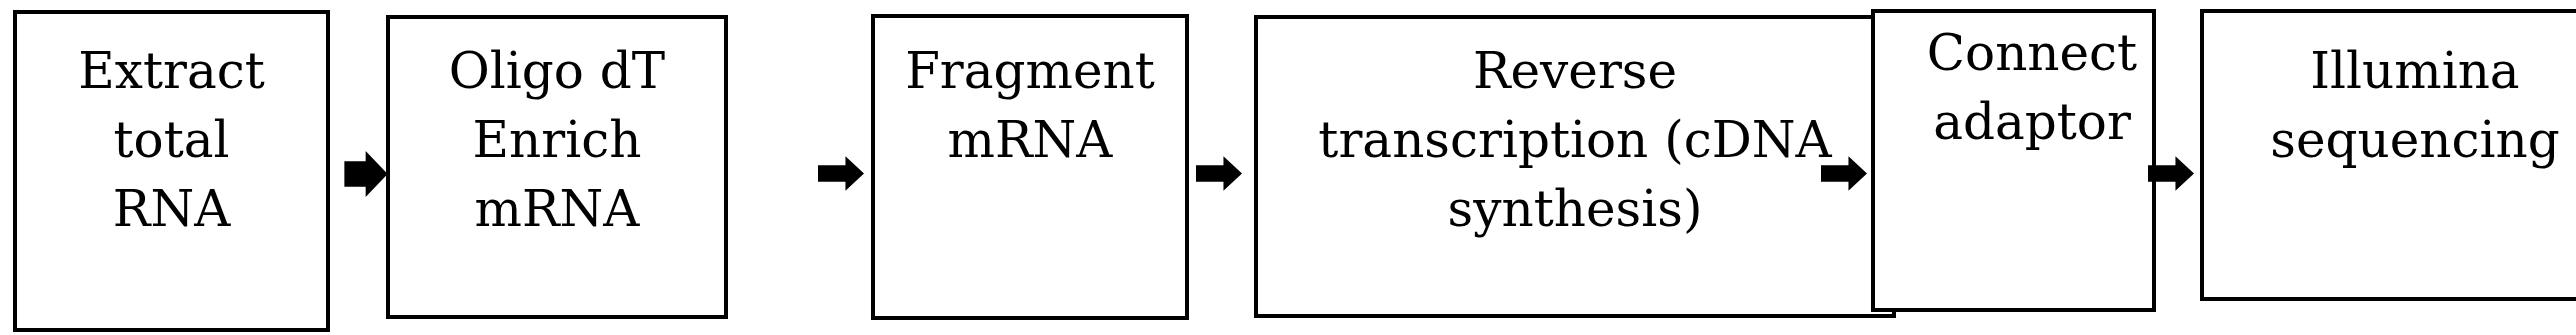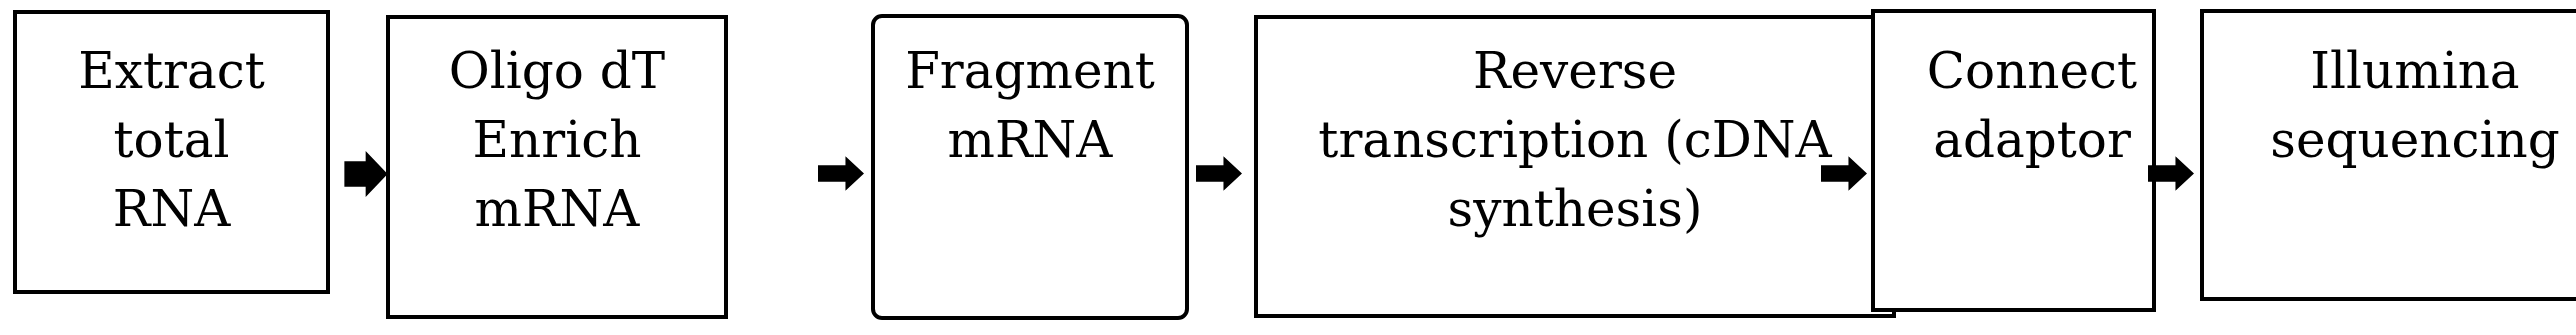--- a/index.html
+++ b/index.html
@@ -29,31 +29,31 @@
     font-size: 50px;
     line-height: 69px;
     color: #000000;
     white-space: pre-line;
   }
   .arrow {
     position: absolute;
     display: block;
   }
   
-  .b1 { left: 13px;   top: 9.7px; width: 317px; height: 284px; }
+  .b1 { left: 13px;   top: 9.7px; width: 317px; height: 322px; }
   .b2 { left: 386px;  top: 15px; width: 342px; height: 304px; }
-  .b3 { left: 871px; top: 14px; width: 318px; height: 306px; border-radius: 11px; }
+  .b3 { left: 871px; top: 14px; width: 318px; height: 306px; }
   .b4 { left: 1254px; top: 15px; width: 642px; height: 303px; }
   .b5 { left: 1871px; top: 9px; width: 285px; height: 303px; }
   .b6 { left: 2200px; top: 9px; width: 430px; height: 292px; }
   .b1 .label { top: 23.5px; }
   .b2 .label { top: 18px; }
   .b3 .label { top: 19.4px; }
   .b4 .label { top: 18px; }
-  .b5 .label { top: 24px; padding-left: 37px; }
+  .b5 .label { top: 6px; padding-left: 37px; }
   .b6 .label { top: 24px; }
   .a1 { left: 344px;  top: 151px; }
   .a2 { left: 818px; top: 156px; }
   .a3 { left: 1196px; top: 156px; }
   .a4 { left: 1821px; top: 156px; }
   .a5 { left: 2148px; top: 156px; }
 </style>
 </head>
 <body>
 

